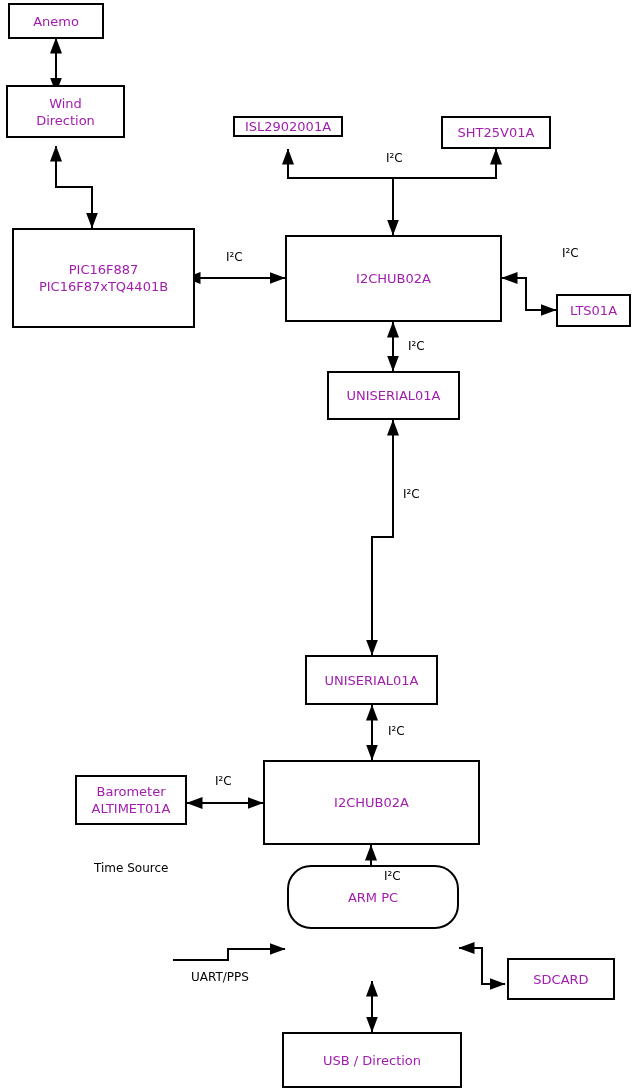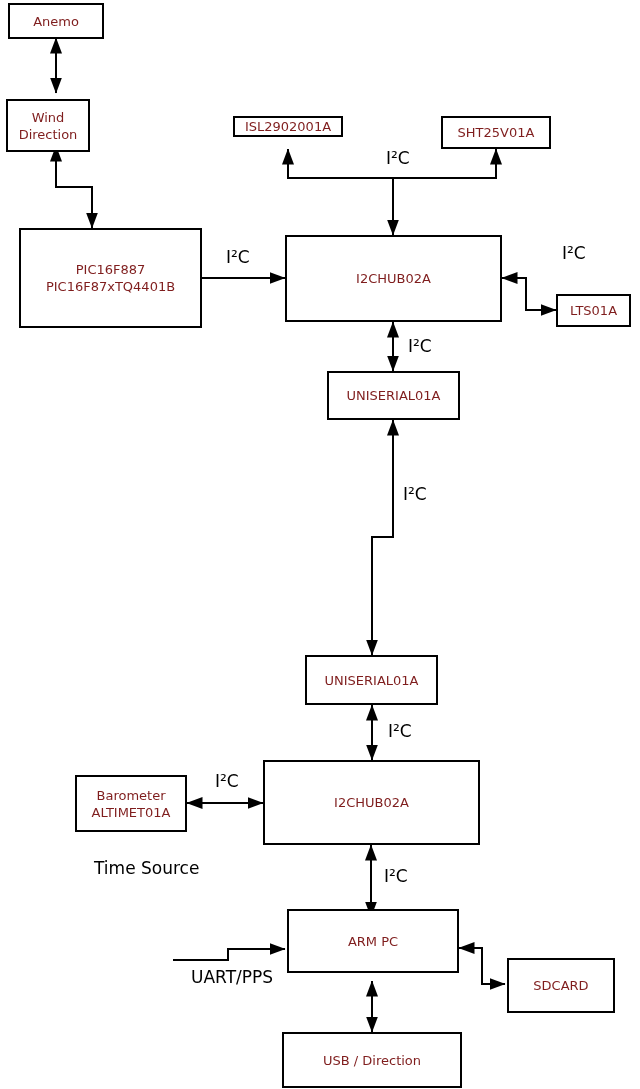--- a/index.html
+++ b/index.html
@@ -25,25 +25,25 @@
     box-sizing: border-box;
     border: 2px solid #000000;
     background: #ffffff;
     display: flex;
     align-items: center;
     justify-content: center;
     text-align: center;
     white-space: pre-line;
     font-size: 13px;
     line-height: 17px;
-    color: #7f1d1d;
+    color: #a21caf;
   }
   .edge-label {
     position: absolute;
-    font-size: 17px;
+    font-size: 12px;
     line-height: 14px;
     color: #000000;
     white-space: nowrap;
   }
   path.wire {
     fill: none;
     stroke: #000000;
     stroke-width: 2;
   }
 </style>
@@ -83,47 +83,47 @@
 
     <path class="wire" d="M173,960 L228,960 L228,949 L285,949" marker-end="url(#arw)"></path>
 
     <path class="wire" d="M459,948 L482,948 L482,984 L505,984" marker-start="url(#arw)" marker-end="url(#arw)"></path>
 
     <path class="wire" d="M372,981 L372,1032" marker-start="url(#arw)" marker-end="url(#arw)"></path>
   </svg>
 
   <div class="node" style="left:8px; top:3px; width:96px; height:36px;">Anemo</div>
 
-  <div class="node" style="left:6px; top:99px; width:84px; height:53px;">Wind
+  <div class="node" style="left:6px; top:85px; width:119px; height:53px;">Wind
 Direction</div>
 
-  <div class="node" style="left:19px; top:228px; width:183px; height:100px;">PIC16F887
+  <div class="node" style="left:12px; top:228px; width:183px; height:100px;">PIC16F887
 PIC16F87xTQ4401B</div>
 
   <div class="node" style="left:233px; top:116px; width:110px; height:21px;">ISL2902001A</div>
 
   <div class="node" style="left:441px; top:116px; width:110px; height:33px;">SHT25V01A</div>
 
   <div class="node" style="left:285px; top:235px; width:217px; height:87px;">I2CHUB02A</div>
 
   <div class="node" style="left:556px; top:294px; width:75px; height:33px;">LTS01A</div>
 
   <div class="node" style="left:327px; top:371px; width:133px; height:49px;">UNISERIAL01A</div>
 
   <div class="node" style="left:305px; top:655px; width:133px; height:50px;">UNISERIAL01A</div>
 
   <div class="node" style="left:263px; top:760px; width:217px; height:85px;">I2CHUB02A</div>
 
-  <div class="node" style="left:75px; top:775px; width:112px; height:57px;">Barometer
+  <div class="node" style="left:75px; top:775px; width:112px; height:50px;">Barometer
 ALTIMET01A</div>
 
 
-  <div class="node" style="left:287px; top:909px; width:172px; height:64px;">ARM PC</div>
+  <div class="node" style="left:287px; top:865px; width:172px; height:64px;border-radius:24px;">ARM PC</div>
 
-  <div class="node" style="left:507px; top:958px; width:108px; height:55px;">SDCARD</div>
+  <div class="node" style="left:507px; top:958px; width:108px; height:42px;">SDCARD</div>
 
   <div class="node" style="left:282px; top:1032px; width:180px; height:56px;">USB / Direction</div>
 
   <span class="edge-label" style="left:386px; top:151px;">I²C</span>
 
   <span class="edge-label" style="left:226px; top:250px;">I²C</span>
 
   <span class="edge-label" style="left:562px; top:246px;">I²C</span>
 
   <span class="edge-label" style="left:408px; top:339px;">I²C</span>

